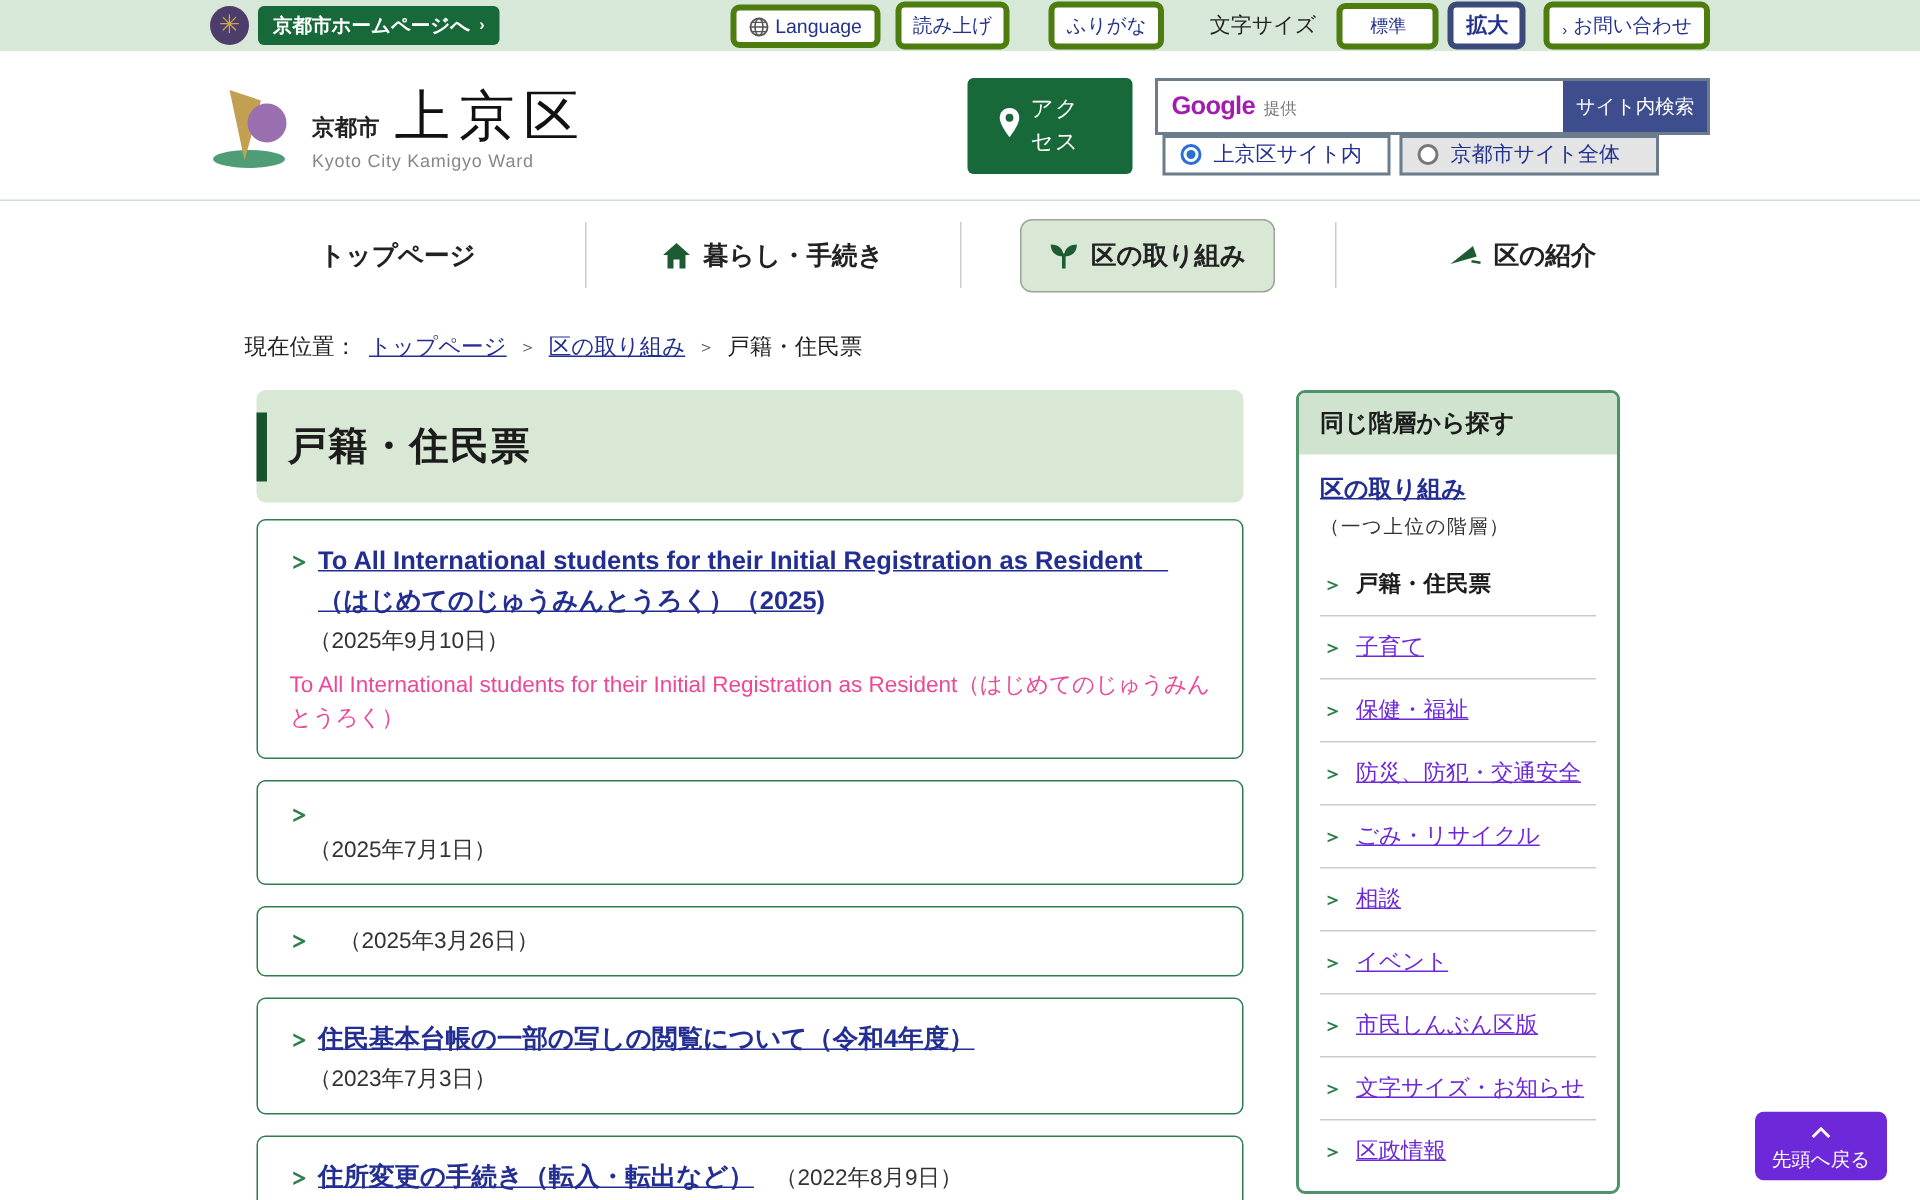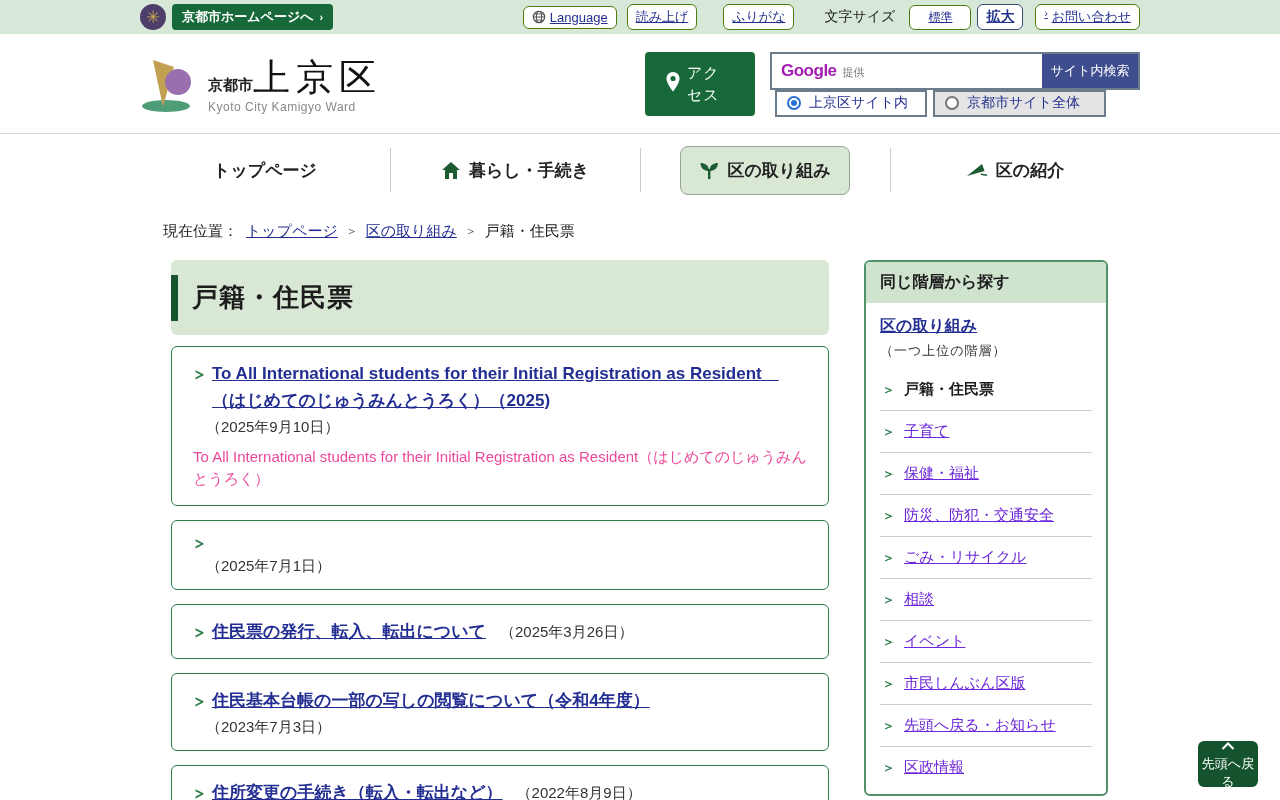--- a/index.html
+++ b/index.html
@@ -9,35 +9,35 @@
 
   
   .topbar { background:#d8e8d8; height:34px; }
   .topbar .container { display:flex; align-items:center; height:34px; }
   .emblem { width:26px; height:26px; border-radius:50%; background:#4d3d6b; color:#c9a84c;
     display:flex; align-items:center; justify-content:center; font-size:17px; margin-right:6px; flex:0 0 auto; }
   .home-btn { background:#17693a; color:#fff; font-size:13px; padding:4px 10px; border:none;
     border-radius:4px; display:flex; align-items:center; gap:6px; cursor:pointer; font-weight:bold; }
   .home-btn .arr { font-size:11px; }
   .topbar-right { margin-left:auto; display:flex; align-items:center; }
-  .tb-btn { background:#fff; border:1px solid #4d7c0f; border-radius:6px; color:#23318f;
-    font-size:13px; padding:3px 8px; display:flex; align-items:flex-start; gap:4px; cursor:pointer;text-decoration:underline; }
+  .tb-btn { background:#fff; border:4px solid #4d7c0f; border-radius:6px; color:#23318f;
+    font-size:13px; padding:3px 8px; display:flex; align-items:flex-end; gap:4px; cursor:pointer; }
   .tb-btn.std { font-size:12px; padding:3px 18px; }
   .tb-btn.big { font-weight:bold; font-size:14px; border-color:#3a4a7a; }
   .tb-label { font-size:14px; color:#222; margin:0 14px 0 30px; }
   .gap10 { margin-left:10px; } .gap26 { margin-left:26px; } .gap6 { margin-left:6px; } .gap12 { margin-left:12px; }
   .globe-ic svg { display:block; }
   .sm-arr { font-size:10px; color:#23318f; }
 
   
   .header { background:#fff; height:100px; border-bottom:1px solid #cfdecf; }
   .header .container { display:flex; align-items:center; height:100px; }
   .logo { display:flex; align-items:flex-end; gap:10px; cursor:pointer; }
   .logo-mark { width:58px; height:60px; }
-  .logo-text .l1 { display:flex; align-items:baseline; }
+  .logo-text .l1 { display:flex; align-items:baseline; gap:10px; }
   .logo-city { font-size:15px; color:#222; font-weight:bold; }
   .logo-ward { font-size:37px; color:#111; letter-spacing:6px; font-weight:500; line-height:1; }
   .logo-en { font-size:12px; color:#888; margin-top:4px; letter-spacing:0.5px; }
   .header-right { margin-left:auto; display:flex; align-items:flex-start; gap:15px; }
   .access-btn { background:#17693a; color:#fff; border:none; border-radius:4px; width:110px; height:64px;
     display:flex; align-items:center; justify-content:center; gap:6px; cursor:pointer; }
   .access-btn .txt { font-size:15px; width:3.2em; line-height:1.45; letter-spacing:1px; text-align:left; }
   .searchbox { width:370px; }
   .search-row { display:flex; border:2px solid #6b7c8c; height:38px; background:#fff; }
   .search-input-wrap { flex:1; position:relative; }
@@ -68,21 +68,21 @@
   .nav-ic svg { display:block; }
 
   
   .breadcrumb { margin:16px 0 0 23px; font-size:15px; color:#222; display:flex; align-items:center; gap:8px; }
   .bc-link { color:#232e92; text-decoration:underline; cursor:pointer; }
   .bc-sep { color:#555; font-size:12px; }
 
   
   .main { display:flex; margin:19px 0 0 31px; gap:35px; align-items:flex-start; }
   .col-main { width:658px; }
-  .col-side { width:244px; }
+  .col-side { width:216px; }
 
   .page-title-box { background:#d9e8d4; border-radius:6px; height:75px; position:relative;
     display:flex; align-items:center; margin-bottom:11px; }
   .page-title-bar { position:absolute; left:0; top:15px; bottom:14px; width:7px; background:#17542e; }
   .page-title { font-size:26px; font-weight:bold; color:#1c1c1c; margin-left:21px; letter-spacing:1px; }
 
   .article { background:#fff; border:1px solid #2e7d4c; border-radius:6px; padding:13px 20px; margin-bottom:14px; }
   .art-line1 { display:flex; align-items:baseline; }
   .chev { color:#2e7d4c; font-weight:bold; font-size:15px; margin-right:5px; flex:0 0 auto; transform:scaleY(1.2); }
   .art-link { color:#232e92; font-size:17px; font-weight:bold; text-decoration:underline; line-height:27px; cursor:pointer; }
@@ -98,21 +98,21 @@
   .side-note { font-size:13px; color:#333; margin-top:5px; letter-spacing:1px; }
   .side-list { margin-top:9px; }
   .side-item { display:flex; align-items:center; gap:9px; padding:11px 2px; font-size:15px; cursor:pointer; }
   .side-item + .side-item { border-top:1px solid #ccc; }
   .side-item .s-chev { color:#2e7d4c; font-weight:bold; font-size:13px; }
   .side-link { color:#6d28d9; text-decoration:underline; }
   .side-item.current { cursor:default; }
   .side-item.current .s-label { color:#1c1c1c; font-weight:bold; text-decoration:none; }
 
   
-  .back-top { position:fixed; right:22px; bottom:13px; width:60px; height:46px; background:#14532d;
+  .back-top { position:fixed; right:22px; bottom:13px; width:88px; height:46px; background:#6d28d9;
     border:none; border-radius:6px; color:#fff; display:flex; flex-direction:column; align-items:center;
     justify-content:center; gap:2px; cursor:pointer; }
   .back-top .bt-label { font-size:13px; }
 </style>
 </head>
 <body>
 
 <div class="topbar">
   <div class="container">
     <div class="emblem">✳</div>
@@ -275,21 +275,20 @@
       <div class="article">
         <div class="art-line1">
           <span class="chev">＞</span>
         </div>
         <div class="art-date">（2025年7月1日）</div>
       </div>
 
       <div class="article">
         <div class="art-line1">
           <span class="chev">＞</span>
-          <a class="art-link">住民票の発行、転入、転出について</a>
           <span class="art-date-inline">（2025年3月26日）</span>
         </div>
       </div>
 
       <div class="article">
         <div class="art-line1">
           <span class="chev">＞</span>
           <a class="art-link">住民基本台帳の一部の写しの閲覧について（令和4年度）</a>
         </div>
         <div class="art-date">（2023年7月3日）</div>
@@ -338,21 +337,21 @@
             <div class="side-item">
               <span class="s-chev">＞</span>
               <span class="side-link">イベント</span>
             </div>
             <div class="side-item">
               <span class="s-chev">＞</span>
               <span class="side-link">市民しんぶん区版</span>
             </div>
             <div class="side-item">
               <span class="s-chev">＞</span>
-              <span class="side-link">先頭へ戻る・お知らせ</span>
+              <span class="side-link">文字サイズ・お知らせ</span>
             </div>
             <div class="side-item">
               <span class="s-chev">＞</span>
               <span class="side-link">区政情報</span>
             </div>
           </div>
         </div>
       </div>
     </div>
   </div>

